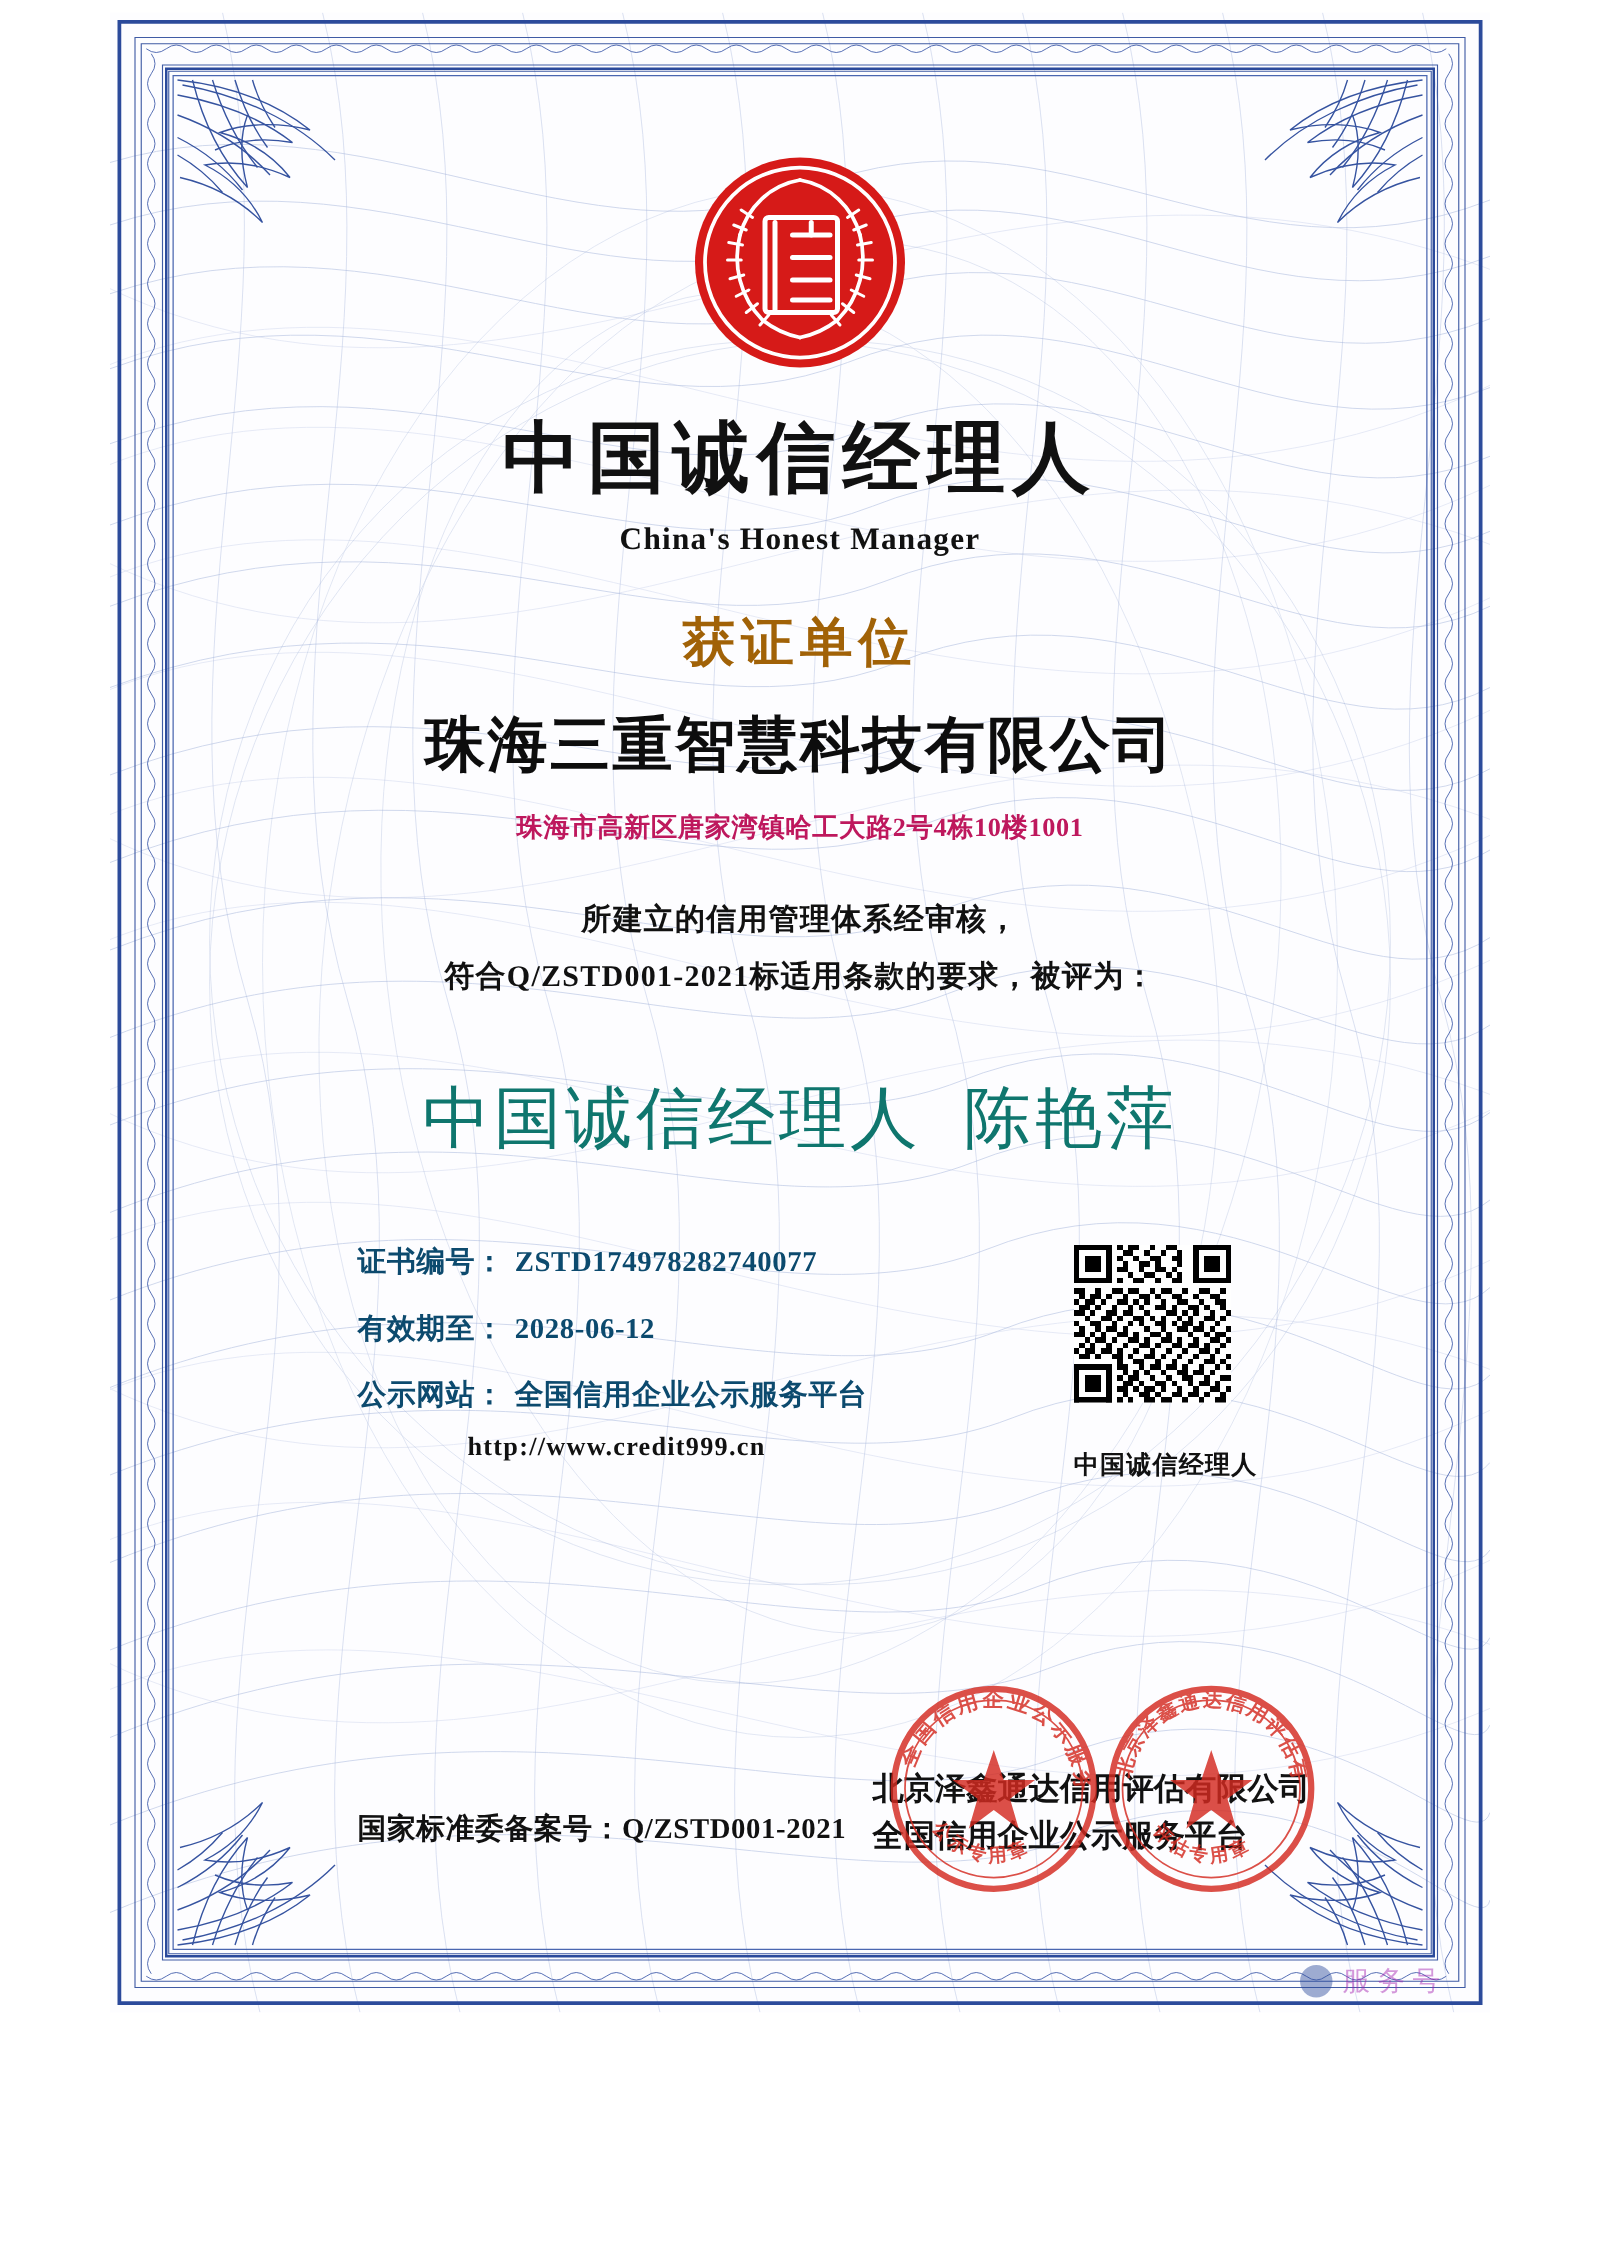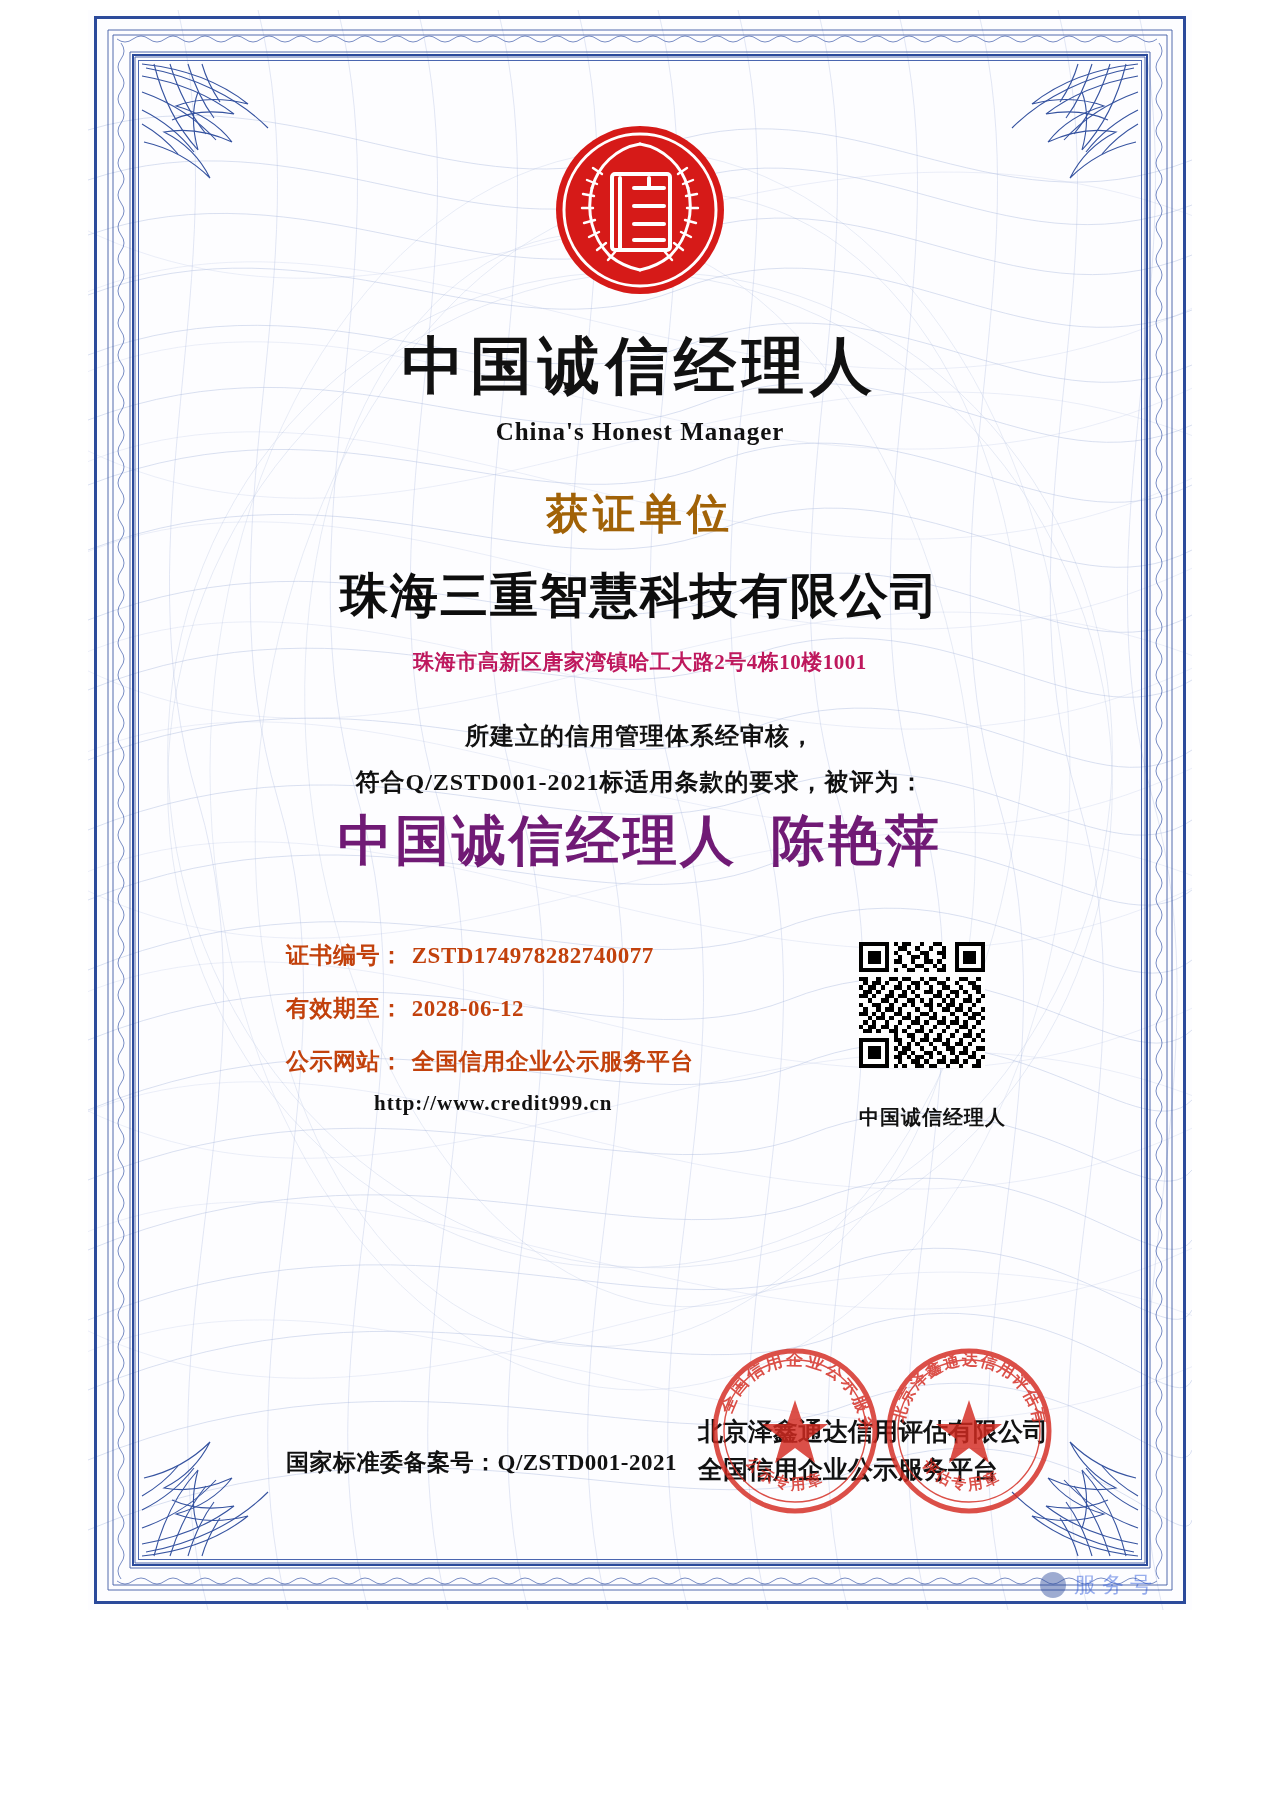--- a/index.html
+++ b/index.html
@@ -138,42 +138,43 @@
   .statement {
     margin-top: 38px;
     font-size: 24px;
     font-weight: bold;
     color: #111111;
     line-height: 1.9;
     letter-spacing: 1px;
   }
 
   .award {
+    margin-top: 54px;
     font-size: 54px;
-    font-weight: bold;
-    color: #701a75;
+    font-weight: normal;
+    color: #0f766e;
     letter-spacing: 3px;
     font-family: "DejaVu Serif", "Liberation Serif", serif;
   }
   .award .name { margin-left: 34px; }
 
   
   .details {
     margin-top: 62px;
     display: flex;
     align-items: flex-start;
     justify-content: space-between;
     text-align: left;
     padding: 0 20px 0 108px;
   }
   .detail-list { flex: 0 0 auto; }
   .detail-row {
     font-size: 23px;
     font-weight: bold;
-    color: #c2410c;
+    color: #0c4a6e;
     margin-bottom: 22px;
     white-space: nowrap;
     letter-spacing: 0.5px;
   }
   .detail-row .label { margin-right: 2px; }
   .detail-url {
     font-size: 21px;
     font-weight: bold;
     color: #111111;
     letter-spacing: 1px;
@@ -252,21 +253,21 @@
     gap: 8px;
     opacity: 0.45;
   }
   .watermark .wm-dot {
     width: 26px; height: 26px; border-radius: 50%;
     background: #2b4a9b;
     display: inline-block;
   }
   .watermark .wm-text {
     font-size: 22px;
-    color: #1d4ed8;
+    color: #a21caf;
     letter-spacing: 6px;
     font-family: "DejaVu Sans", "Liberation Sans", sans-serif;
   }
 </style>
 </head>
 <body>
 
 <div class="certificate">
 
   <div class="guilloche">

